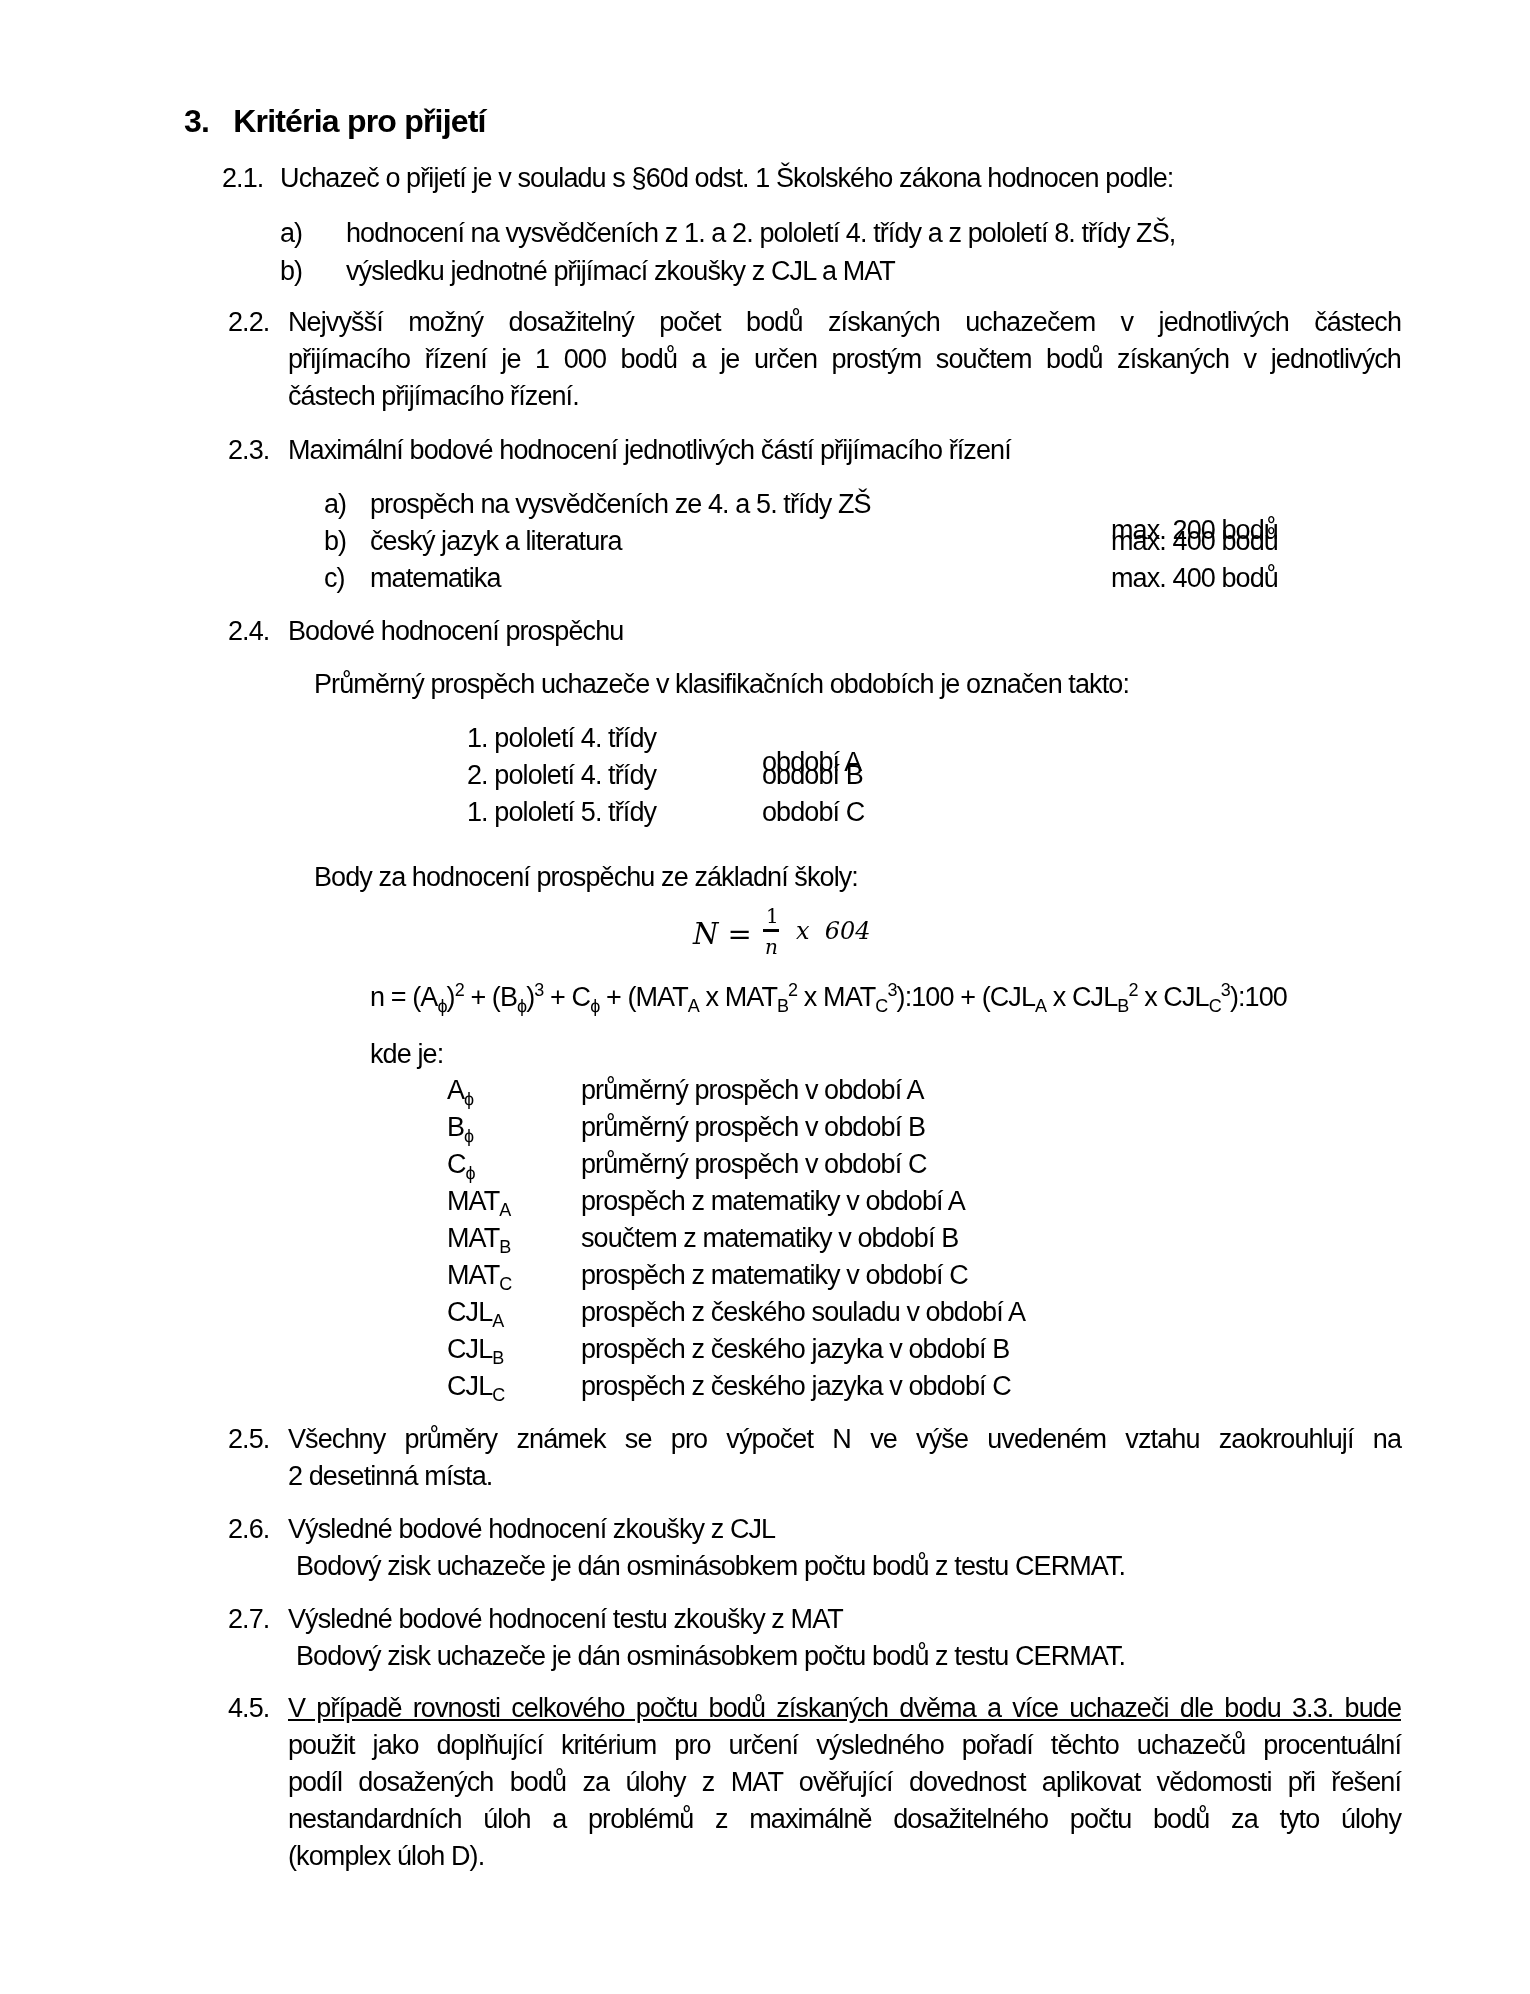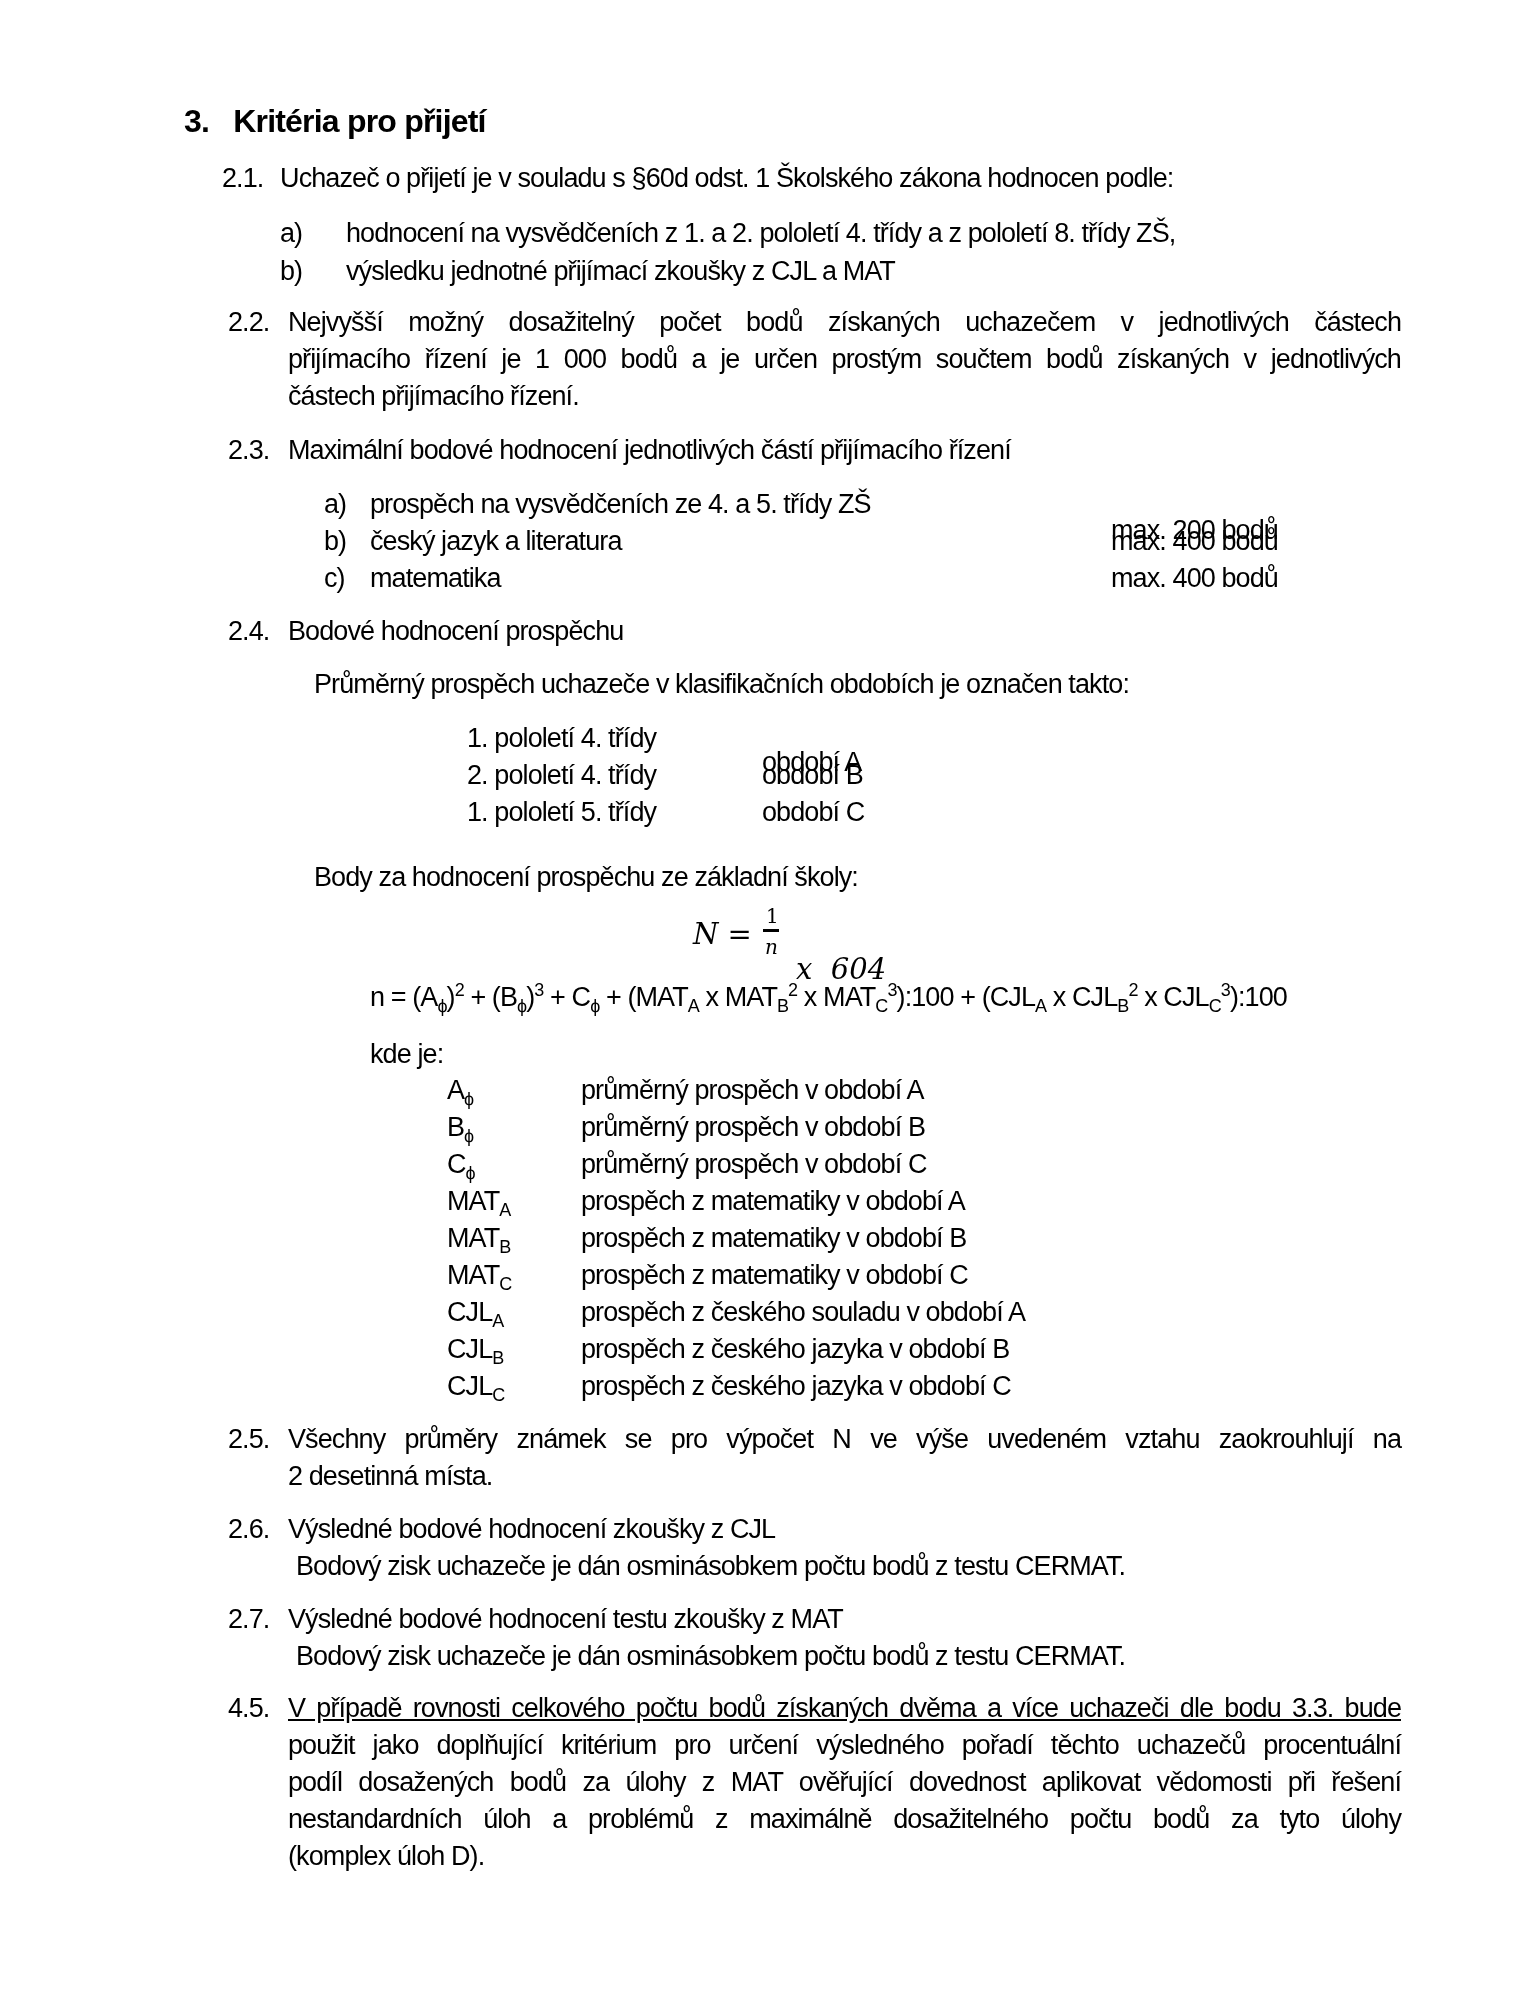--- a/index.html
+++ b/index.html
@@ -62,38 +62,38 @@
 <div class="abs" style="left:467px;top:797px;">1. pololetí 5. třídy</div>
 <div class="abs" style="left:762px;top:797px;">období C</div>
 
 <div class="abs" style="left:314px;top:862px;">Body za hodnocení prospěchu ze základní školy:</div>
 
 <div>
   <div class="abs serif" style="left:693px;top:917px;font-size:29px;">N =</div>
   <div class="frac" style="left:766px;top:904px;font-size:20px;">1</div>
   <div class="frac" style="left:763px;top:929px;width:16px;height:3px;background:#000;"></div>
   <div class="frac serif" style="left:765px;top:935px;font-size:20px;">n</div>
-  <div class="abs serif" style="left:796px;top:952px;font-size:29px;white-space:pre;">x  604</div>
+  <div class="abs serif" style="left:796px;top:917px;font-size:24px;white-space:pre;">x  604</div>
 </div>
 
 <div class="abs" style="left:370px;top:982px;">n = (A<sub>ϕ</sub>)<sup>2</sup> + (B<sub>ϕ</sub>)<sup>3</sup> + C<sub>ϕ</sub> + (MAT<sub>A</sub> x MAT<sub>B</sub><sup>2</sup> x MAT<sub>C</sub><sup>3</sup>):100 + (CJL<sub>A</sub> x CJL<sub>B</sub><sup>2</sup> x CJL<sub>C</sub><sup>3</sup>):100</div>
 
 <div class="abs" style="left:370px;top:1039px;">kde je:</div>
 
 <div>
   <div class="abs" style="left:447px;top:1075px;"><span>A</span><sub>ϕ</sub></div>
   <div class="abs" style="left:581px;top:1075px;">průměrný prospěch v období A</div>
   <div class="abs" style="left:447px;top:1112px;"><span>B</span><sub>ϕ</sub></div>
   <div class="abs" style="left:581px;top:1112px;">průměrný prospěch v období B</div>
   <div class="abs" style="left:447px;top:1149px;"><span>C</span><sub>ϕ</sub></div>
   <div class="abs" style="left:581px;top:1149px;">průměrný prospěch v období C</div>
   <div class="abs" style="left:447px;top:1186px;"><span>MAT</span><sub>A</sub></div>
   <div class="abs" style="left:581px;top:1186px;">prospěch z matematiky v období A</div>
   <div class="abs" style="left:447px;top:1223px;"><span>MAT</span><sub>B</sub></div>
-  <div class="abs" style="left:581px;top:1223px;">prospěch z matematiky v období B</div>
+  <div class="abs" style="left:581px;top:1223px;">součtem z matematiky v období B</div>
   <div class="abs" style="left:447px;top:1260px;"><span>MAT</span><sub>C</sub></div>
   <div class="abs" style="left:581px;top:1260px;">prospěch z matematiky v období C</div>
   <div class="abs" style="left:447px;top:1297px;"><span>CJL</span><sub>A</sub></div>
   <div class="abs" style="left:581px;top:1297px;">prospěch z českého souladu v období A</div>
   <div class="abs" style="left:447px;top:1334px;"><span>CJL</span><sub>B</sub></div>
   <div class="abs" style="left:581px;top:1334px;">prospěch z českého jazyka v období B</div>
   <div class="abs" style="left:447px;top:1371px;"><span>CJL</span><sub>C</sub></div>
   <div class="abs" style="left:581px;top:1371px;">prospěch z českého jazyka v období C</div>
 </div>
 

